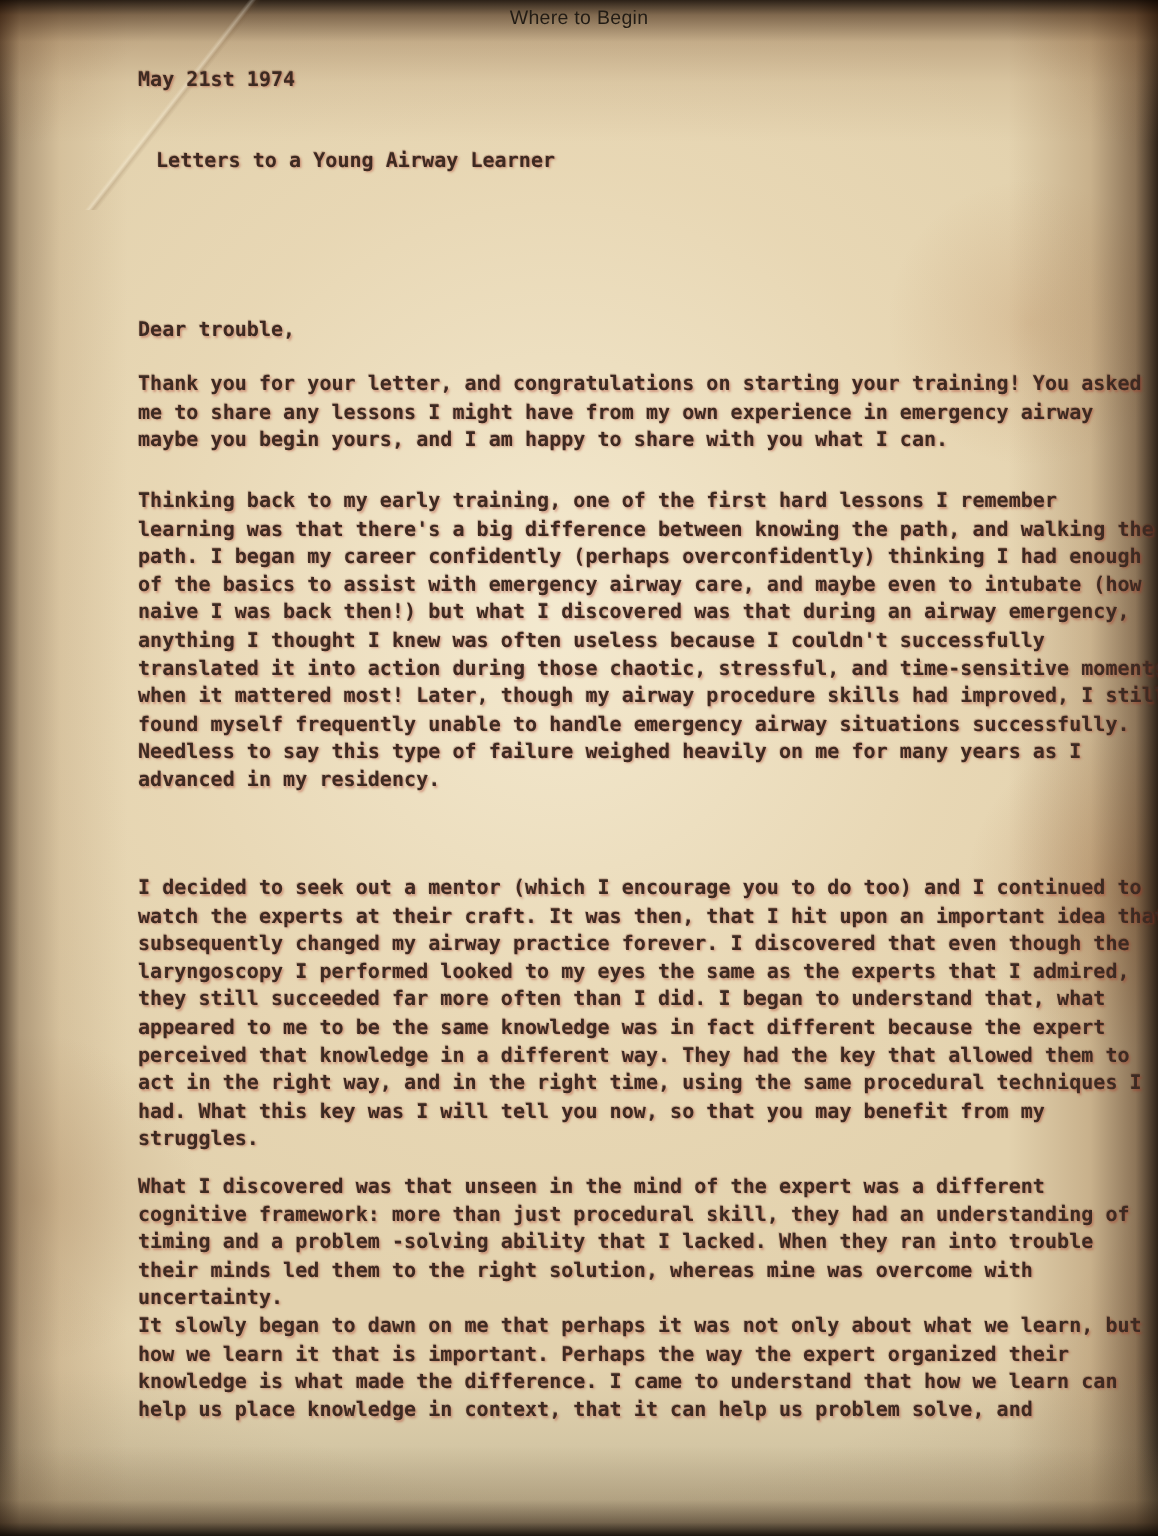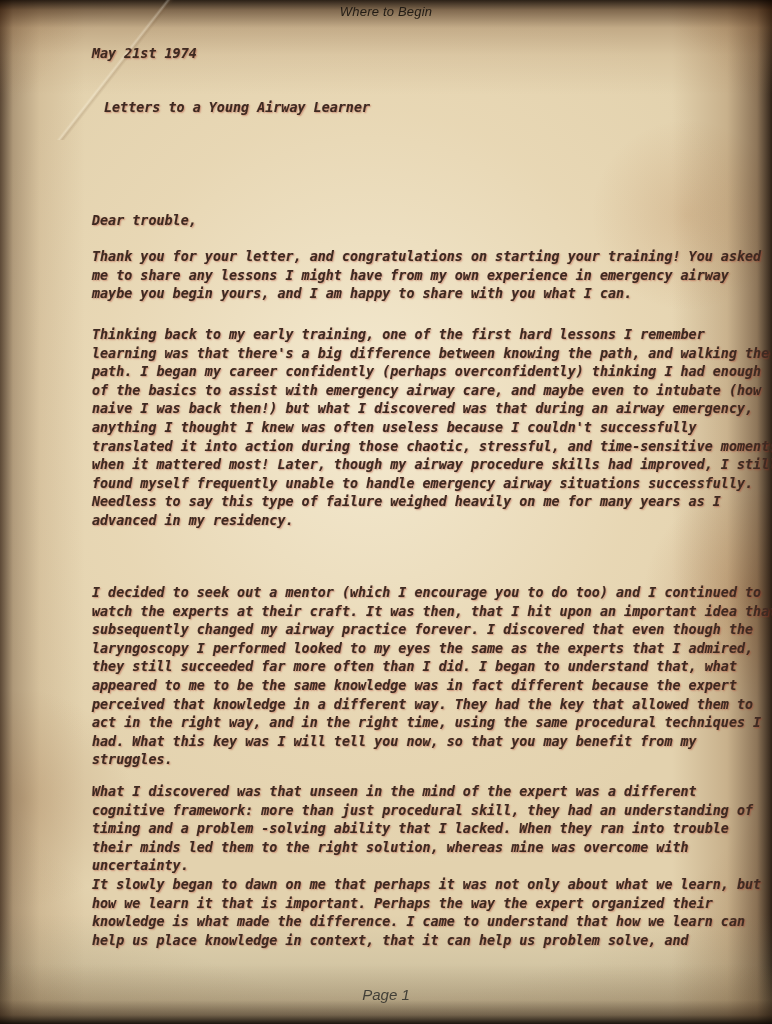--- a/index.html
+++ b/index.html
@@ -27,21 +27,20 @@
       linear-gradient(270deg, rgba(22,10,3,0.88) 0px, rgba(70,40,18,0.55) 15px, rgba(130,90,50,0.28) 45px, rgba(0,0,0,0) 100px),
       
       radial-gradient(circle at 89% 21%, rgba(160,100,50,0.20) 0%, rgba(160,100,50,0.0) 9%),
       radial-gradient(circle at 97% 58%, rgba(150,90,45,0.28) 0%, rgba(150,90,45,0.0) 11%),
       radial-gradient(circle at 3% 78%, rgba(140,95,55,0.22) 0%, rgba(140,95,55,0.0) 10%),
       
       radial-gradient(ellipse 85% 70% at 48% 40%, rgba(255,249,230,0.60) 0%, rgba(243,227,195,0.30) 42%, rgba(0,0,0,0) 65%),
       
       radial-gradient(ellipse 115% 95% at 50% 45%, rgba(0,0,0,0) 55%, rgba(120,75,35,0.28) 80%, rgba(70,38,15,0.55) 100%),
       #e3d2ae;
-    font-style: italic;
   }
   
   .stage::before {
     content: "";
     position: absolute;
     left: 0; top: 0;
     width: 230px; height: 140px;
     background: linear-gradient(128deg, rgba(0,0,0,0) 48.8%, rgba(255,250,235,0.30) 49.6%, rgba(110,80,50,0.18) 50.4%, rgba(0,0,0,0) 51.4%);
     pointer-events: none;
   }
@@ -140,15 +139,14 @@
 cognitive framework: more than just procedural skill, they had an understanding of
 timing and a problem -solving ability that I lacked. When they ran into trouble
 their minds led them to the right solution, whereas mine was overcome with
 uncertainty.</div>
 
   <div class="typed para-5">It slowly began to dawn on me that perhaps it was not only about what we learn, but
 how we learn it that is important. Perhaps the way the expert organized their
 knowledge is what made the difference. I came to understand that how we learn can
 help us place knowledge in context, that it can help us problem solve, and</div>
 
-  <div class="page-label">Page 1</div>
 
 </div>
 
 </body></html>

